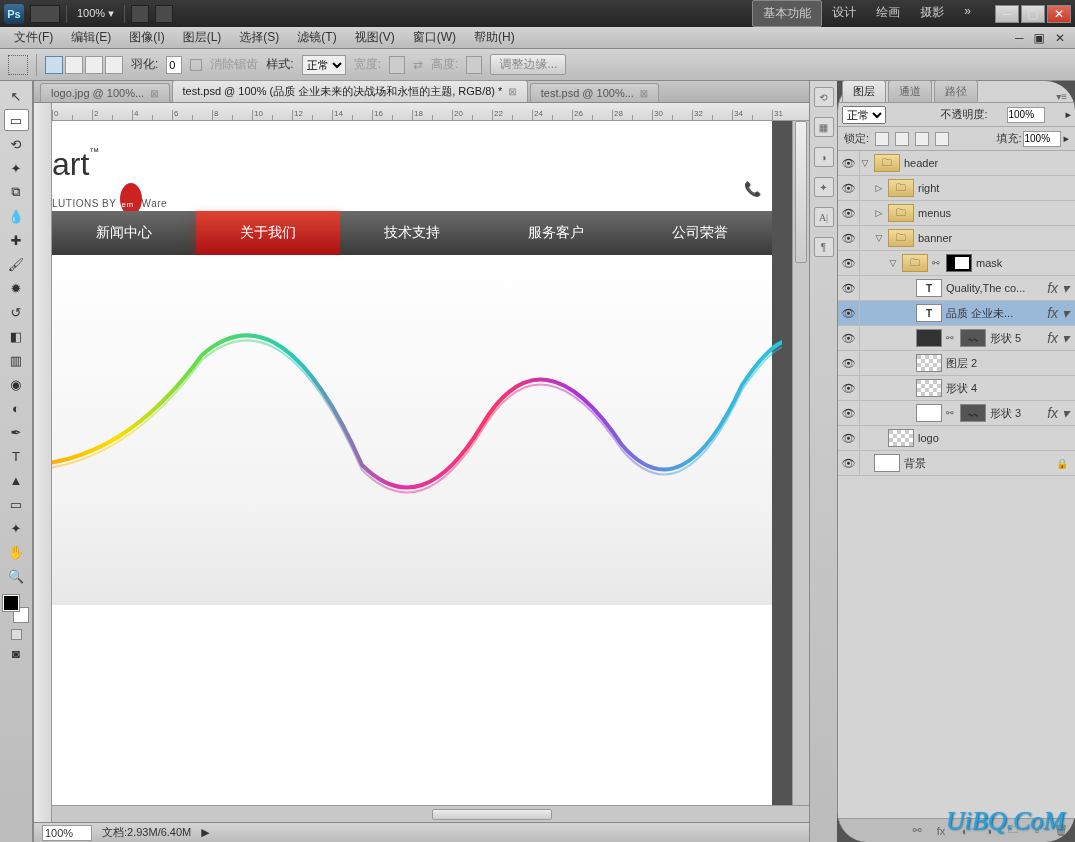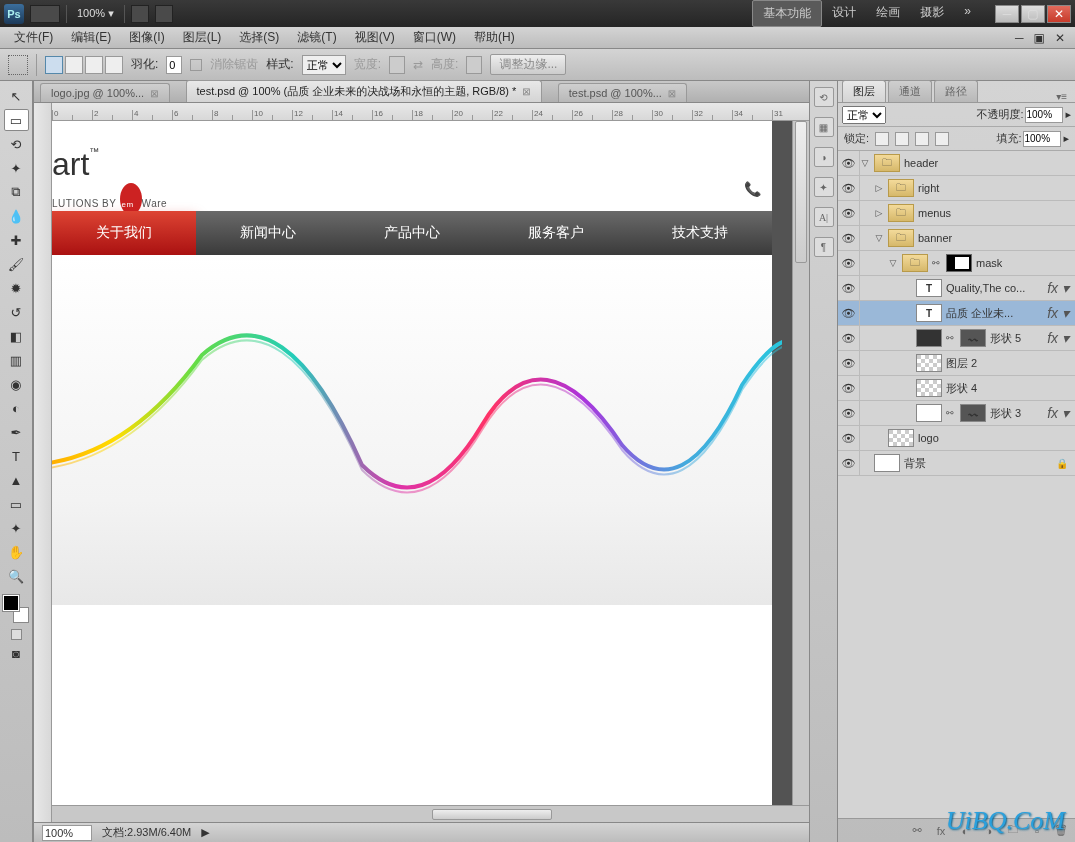--- a/index.html
+++ b/index.html
@@ -46,21 +46,21 @@
 .toolbox .tool.active { background: #fff; box-shadow: inset 0 0 0 1px #888; }
 .toolbox .color-swatches { margin-top: 6px; position: relative; width: 26px; height: 28px; }
 .toolbox .fg { width: 16px; height: 16px; background: #000; border: 1px solid #fff; outline: 1px solid #888; position: absolute; top: 0; left: 0; }
 .toolbox .bg { width: 16px; height: 16px; background: #fff; border: 1px solid #888; position: absolute; bottom: 0; right: 0; }
 .toolbox .mode-row { display: flex; gap: 2px; margin-top: 4px; }
 .toolbox .mode-row .m { width: 11px; height: 11px; border: 1px solid #888; background: #ddd; }
 
 
 .docarea { flex: 1; display: flex; flex-direction: column; background: #535353; border-left:1px solid #888; }
 .doctabs { height: 22px; background: linear-gradient(#c8c8c8,#b0b0b0); display: flex; align-items: flex-end; padding: 0 6px; gap: 0; border-bottom: 1px solid #888; }
-.doctabs .dtab { padding: 3px 10px 3px 10px; font-size: 11px; background: linear-gradient(#cfcfcf,#b8b8b8); border: 1px solid #999; border-bottom: none; margin-right: 16px; border-radius: 3px 3px 0 0; display: flex; align-items: center; gap: 6px; cursor: pointer; color: #555; }
+.doctabs .dtab { padding: 3px 10px 3px 10px; font-size: 11px; background: linear-gradient(#cfcfcf,#b8b8b8); border: 1px solid #999; border-bottom: none; margin-right: 2px; border-radius: 3px 3px 0 0; display: flex; align-items: center; gap: 6px; cursor: pointer; color: #555; }
 .doctabs .dtab.active { background: linear-gradient(#e8e8e8,#d4d4d4); color: #222; }
 .doctabs .dtab .x { font-size: 10px; color: #888; }
 
 .doc-wrapper { flex: 1; display: flex; overflow: hidden; }
 .ruler-v { width: 18px; background: linear-gradient(90deg,#e8e8e8,#d8d8d8); border-right: 1px solid #999; position: relative; font-size: 8px; color: #666; }
 .ruler-h-wrap { flex: 1; display: flex; flex-direction: column; }
 .ruler-h { height: 18px; background: linear-gradient(#e8e8e8,#d8d8d8); border-bottom: 1px solid #999; position: relative; font-size: 8px; color: #666; }
 .canvas-scroll { flex: 1; background: #535353; overflow: hidden; position: relative; display: flex; }
 .canvas-inner { flex: 1; overflow: hidden; position: relative; }
 .vscroll { width: 17px; background: #c8c8c8; border-left: 1px solid #999; position: relative; }
@@ -88,29 +88,29 @@
 .banner-sub { position: absolute; top: 182px; left: 50%; transform: translateX(-50%); font-size: 12px; color: #999; white-space: nowrap; }
 
 
 .statusbar { height: 20px; background: linear-gradient(#d4d4d4,#bcbcbc); border-top: 1px solid #888; display: flex; align-items: center; padding: 0 8px; font-size: 11px; gap: 10px; }
 .statusbar .zoom-in { width: 50px; border: 1px solid #999; background:#fff; padding:1px 2px; }
 
 
 .right-strip { width: 28px; background: linear-gradient(#d4d4d4,#bcbcbc); display: flex; flex-direction: column; align-items: center; gap: 10px; padding: 6px 0; border-left:1px solid #888; }
 .right-strip .ric { width: 20px; height: 20px; border: 1px solid #999; background: #ddd; border-radius: 2px; font-size:10px; display:flex; align-items:center; justify-content:center; color:#666; }
 
-.panels { width: 238px; background: linear-gradient(#d4d4d4,#bcbcbc); border-left:1px solid #888; display: flex; flex-direction: column; }
+.panels { width: 238px; background: linear-gradient(#d4d4d4,#bcbcbc); border-left:1px solid #888; display: flex; flex-direction: column; border-radius: 30px; }
 .panel-tabs { height: 22px; display: flex; align-items: flex-end; padding: 0 4px; border-bottom: 1px solid #999; }
 .panel-tabs .pt { padding: 3px 10px; font-size: 11px; background: linear-gradient(#cfcfcf,#b8b8b8); border: 1px solid #999; border-bottom: none; margin-right: 2px; border-radius: 3px 3px 0 0; cursor: pointer; color: #666; }
 .panel-tabs .pt.active { background: linear-gradient(#e8e8e8,#d4d4d4); color: #222; }
 .panel-tabs .menu-icon { margin-left: auto; font-size: 10px; padding: 0 4px; color: #666; }
 
 .panel-controls { height: 24px; display: flex; align-items: center; padding: 0 4px; gap: 4px; border-bottom: 1px solid #aaa; font-size: 11px; }
 .panel-controls select { font-size: 11px; height: 18px; }
-.panel-controls .opa { margin-left: auto; display:flex; align-items:center; gap:2px; }
+.panel-controls .opa { margin-left: auto; display:flex; align-items:center; gap:20px; }
 .panel-controls input[type=text] { width: 38px; height: 16px; font-size: 10px; border:1px solid #999; }
 .panel-lock { height: 24px; display: flex; align-items: center; padding: 0 6px; gap: 6px; font-size: 11px; border-bottom: 1px solid #aaa; }
 .panel-lock .li { width: 14px; height: 14px; border: 1px solid #999; background: #eee; }
 .panel-lock .fill { margin-left:auto; display:flex; align-items:center; gap:2px; }
 .panel-lock input[type=text] { width: 38px; height: 16px; font-size: 10px; border:1px solid #999; }
 
 .layers { flex: 1; overflow: auto; background: #d4d4d4; }
 .layer-row { display: flex; align-items: center; height: 25px; border-bottom: 1px solid #bbb; font-size: 11px; }
 .layer-row.selected { background: #9ab8d8; }
 .layer-row .eye { width: 22px; text-align: center; border-right: 1px solid #bbb; height: 100%; display:flex; align-items:center; justify-content:center; cursor:pointer; }
@@ -309,25 +309,25 @@
             <div class="ruler-tick big" style="left: 720px;"></div>
             <div class="ruler-label-h" style="left: 722px;">31</div>
           </div>
         <div class="canvas-scroll">
           <div class="canvas-inner">
             <div class="canvas">
               <div class="site-logo"><span>art</span><span class="tm">™</span></div>
               <div class="site-byline"><span>LUTIONS BY </span><span class="em">em</span><span>Ware</span></div>
               <div class="site-phone">📞</div>
               <div class="site-nav" id="siteNav">
+                  <div class="ni">新闻中心</div>
                   <div class="ni active">关于我们</div>
-                  <div class="ni">新闻中心</div>
-                  <div class="ni">产品中心</div>
+                  <div class="ni">技术支持</div>
                   <div class="ni">服务客户</div>
-                  <div class="ni">技术支持</div>
+                  <div class="ni">公司荣誉</div>
                 </div>
               <div class="site-banner">
                 <svg class="wave-svg" viewBox="0 0 740 220">
                   <defs>
                     <linearGradient id="rainbow" x1="0%" y1="0%" x2="100%" y2="0%">
                       <stop offset="0%" stop-color="#ff9900"></stop>
                         <stop offset="12%" stop-color="#ffdd00"></stop>
                       <stop offset="22%" stop-color="#66dd44"></stop>
                         <stop offset="35%" stop-color="#22ccbb"></stop>
                       <stop offset="48%" stop-color="#dd33aa"></stop>

